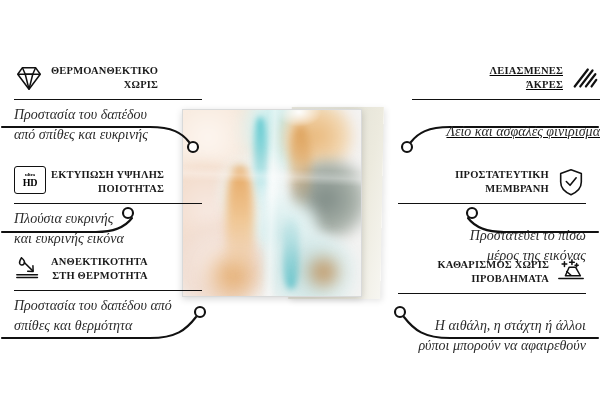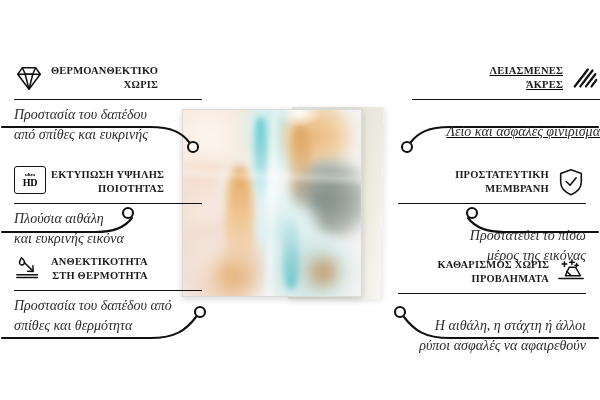--- a/index.html
+++ b/index.html
@@ -156,21 +156,21 @@
           <span class="h">HD</span>
         </span>
       </span>
       <div class="titles">
         <div>ΕΚΤΥΠΩΣΗ ΥΨΗΛΗΣ</div>
         <div>ΠΟΙΟΤΗΤΑΣ</div>
       </div>
     </div>
     <div class="rule"></div>
     <div class="sub">
-      <div>Πλούσια αιθάλη</div>
+      <div>Πλούσια ευκρινής</div>
       <div>και ευκρινής εικόνα</div>
     </div>
   </div>
 
   <div class="feature left" id="f-bl">
     <div class="head">
       <span class="icon">
         <svg viewBox="0 0 32 30">
             <g fill="none" stroke="#111" stroke-width="1.6" stroke-linejoin="round" stroke-linecap="round">
           <path d="M8 3 C11 5.5 11.8 8 10.6 9.6 C9.4 11.2 6.6 10.9 6 9 C5.5 7.4 6.6 5.2 8 3 Z"></path>
@@ -253,17 +253,17 @@
           </svg>
       </span>
       <div class="titles">
         <div>ΚΑΘΑΡΙΣΜΟΣ ΧΩΡΙΣ</div>
         <div>ΠΡΟΒΛΗΜΑΤΑ</div>
       </div>
     </div>
     <div class="rule"></div>
     <div class="sub">
       <div>Η αιθάλη, η στάχτη ή άλλοι</div>
-      <div>ρύποι ασφαλές να αφαιρεθούν</div>
+      <div>ρύποι μπορούν να αφαιρεθούν</div>
     </div>
   </div>
 
 </div>
 
 </body></html>

